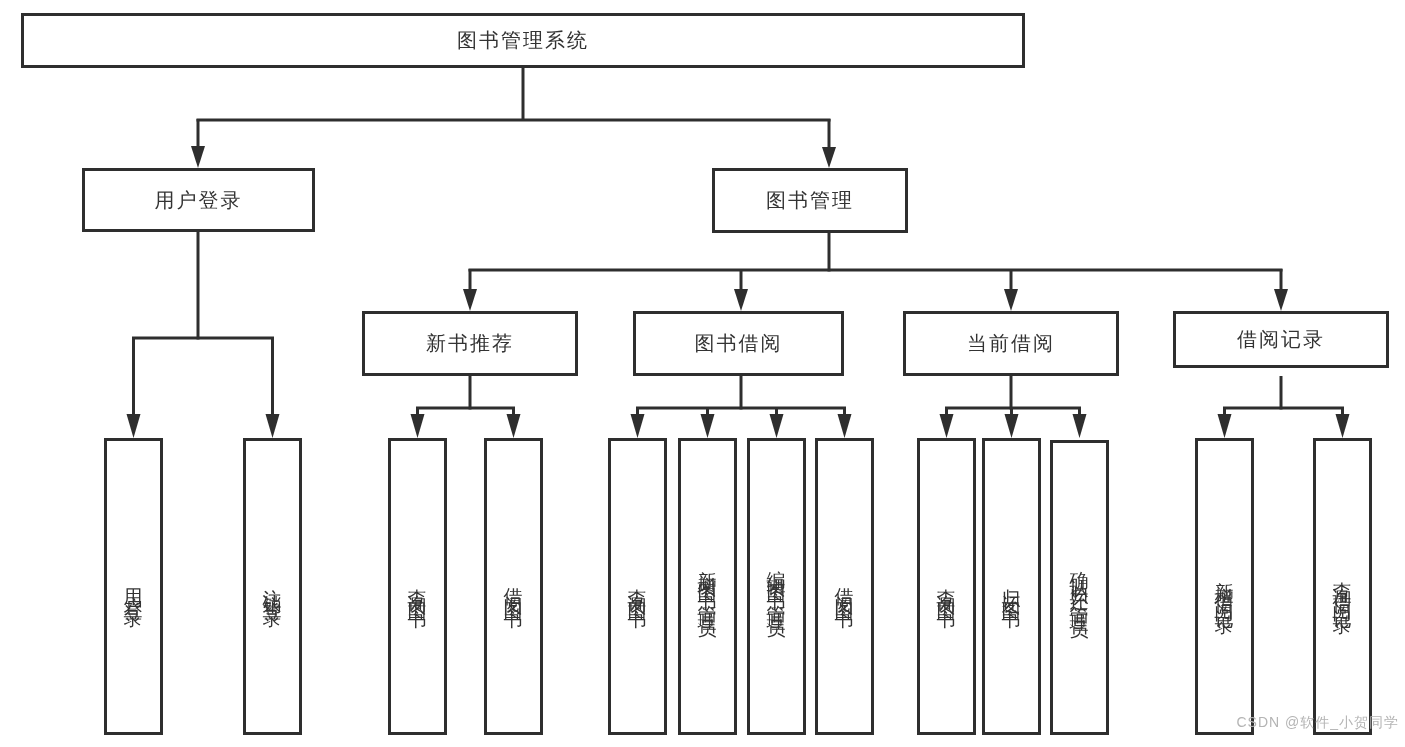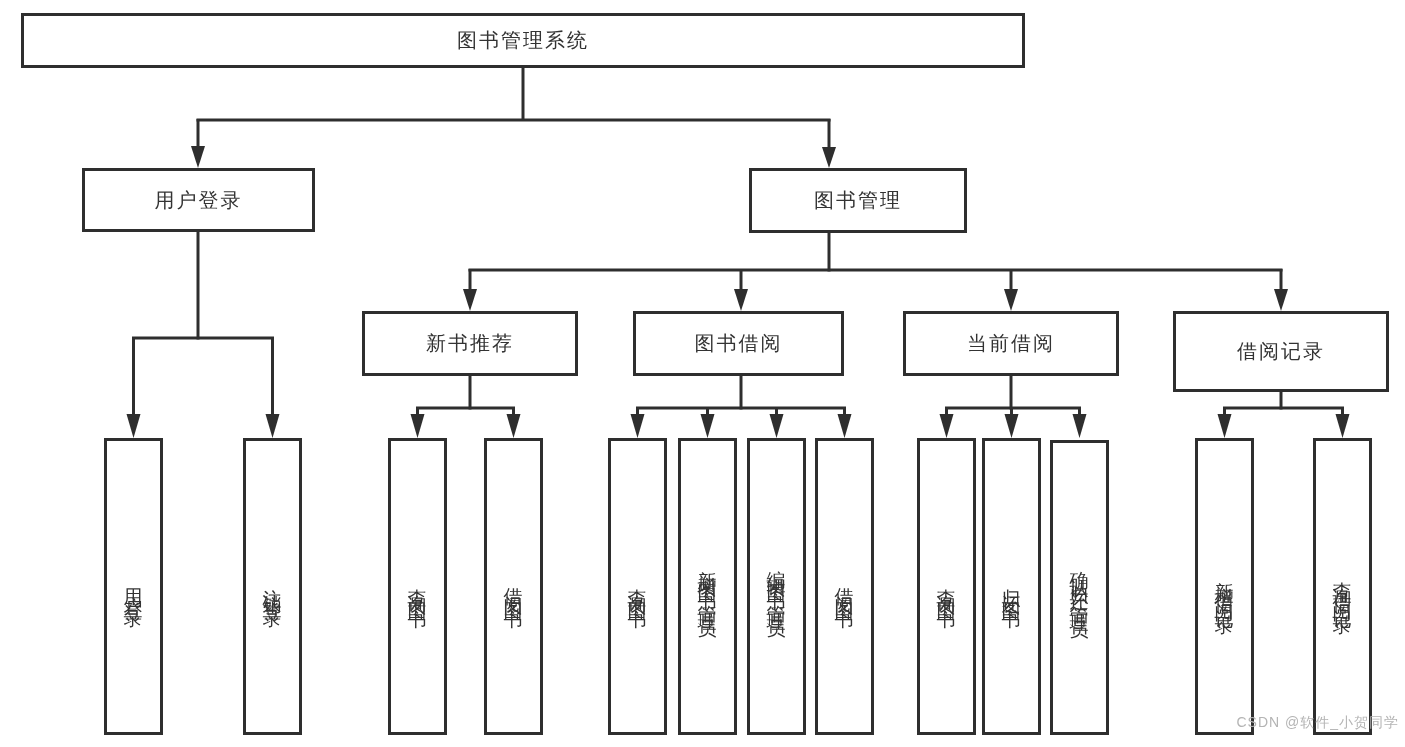--- a/index.html
+++ b/index.html
@@ -124,34 +124,34 @@
     <polygon points="1335.5,414 1349.5,414 1342.5,438"></polygon>
   </svg>
 
   <div class="node hbox" style="left:21px; top:13px; width:1004px; height:55px;">
     <span>图书管理系统</span>
   </div>
 
   <div class="node hbox" style="left:82px; top:168px; width:233px; height:64px;">
     <span>用户登录</span>
   </div>
-  <div class="node hbox" style="left:712px; top:168px; width:218px; height:65px;margin-left:37px;">
+  <div class="node hbox" style="left:712px; top:168px; width:196px; height:65px;">
     <span>图书管理</span>
   </div>
 
   <div class="node hbox" style="left:362px; top:311px; width:216px; height:65px;text-align:right;">
     <span>新书推荐</span>
   </div>
   <div class="node hbox" style="left:633px; top:311px; width:211px; height:65px;">
     <span>图书借阅</span>
   </div>
   <div class="node hbox" style="left:903px; top:311px; width:216px; height:65px;">
     <span>当前借阅</span>
   </div>
-  <div class="node hbox" style="left:1173px; top:311px; width:216px; height:81px;">
+  <div class="node hbox" style="left:1173px; top:311px; width:216px; height:57px;">
     <span>借阅记录</span>
   </div>
 
   <div class="node vbox" style="left:104px; top:438px; width:59px; height:297px;">
     <span>用户登录</span>
   </div>
   <div class="node vbox" style="left:243px; top:438px; width:59px; height:297px;">
     <span>注销登录</span>
   </div>
 

